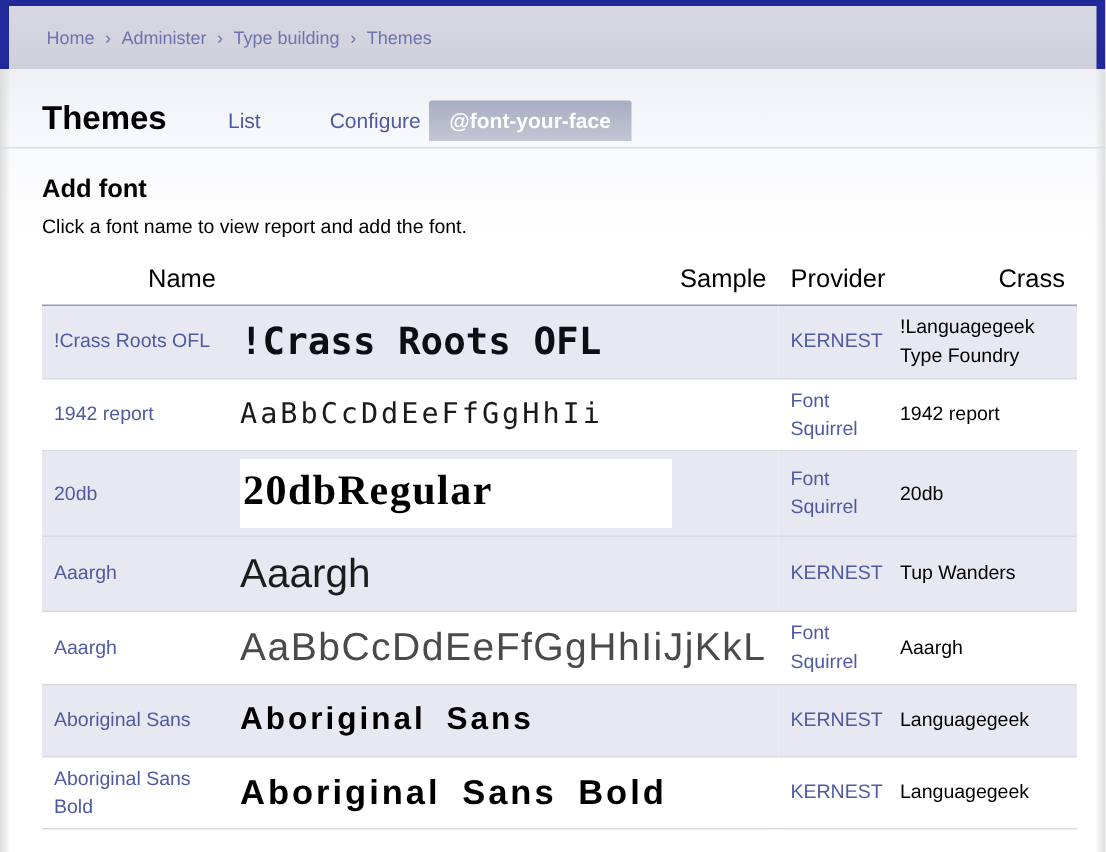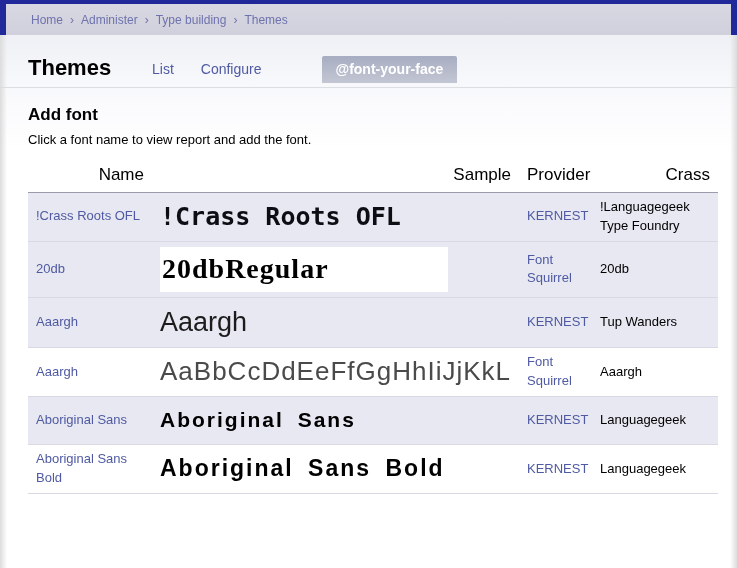--- a/index.html
+++ b/index.html
@@ -5,21 +5,21 @@
   html,body { margin:0; padding:0; }
   body {
     width:737px; height:568px; overflow:hidden;
     background:#ffffff;
     font-family:"Liberation Sans", sans-serif;
     color:#000;
   }
   
   .top-frame { background:#20289a; padding:4px 6px 0 6px; }
   .breadcrumb-bar {
-    height:31px;
+    height:42px;
     background:linear-gradient(180deg,#d8d8e3 0%,#d0d0dc 100%);
     display:flex; align-items:center;
     padding-left:25px; font-size:12px;text-align:center;
   }
   .breadcrumb-bar a { color:#6e72ad; text-decoration:none; }
   .crumb-sep { color:#6e72ad; margin:0 7px; }
   
   .main {
     position:relative; height:533px; box-sizing:border-box;
     background:linear-gradient(180deg,#eef0f5 0%,#f7f8fb 45px,#ffffff 115px);
@@ -36,29 +36,28 @@
     border-bottom:1px solid #dddde4;
   }
   h1.page-title {
     font-size:22px; font-weight:bold; margin:0 0 6px 0;
     width:124px; flex:none; letter-spacing:0;
   }
   .tab-link {
     color:#4f5aa2; text-decoration:none; font-size:14px;
     margin-bottom:10px; display:inline-block;
   }
-  .tab-link.t1 { margin-right:27px; }
-  .tab-link.t2 { margin-right:32px; }
+  .tab-link.t1 { margin-right:46px; }
+  .tab-link.t2 { margin-right:5px; }
   .tab-active {
     display:inline-block;
     background:linear-gradient(180deg,#a7adc2 0%,#c3c6d3 100%);
     color:#ffffff; font-weight:bold; font-size:14px;
     padding:5px 14px 6px 14px; margin-bottom:4px;
     border-radius:2px 2px 0 0;
-    margin-left:28px;
   }
   
   .add-section { padding:17px 0 0 28px; }
   h2.section-title { font-size:17px; font-weight:bold; margin:0 0 7px 0; }
   .section-desc { font-size:13px; margin:0; }
   
   table.fonts {
     margin:13px 0 0 28px; width:690px;
     border-collapse:collapse; font-size:13px; table-layout:fixed;
   }
@@ -134,20 +133,26 @@
         <th>Crass</th>
       </tr>
     </thead>
     <tbody>
       <tr class="odd">
         <td><a href="#">!Crass Roots OFL</a></td>
         <td><span class="s-crass">!Crass Roots OFL</span></td>
         <td><a href="#">KERNEST</a></td>
         <td class="group">!Languagegeek Type Foundry</td>
       </tr>
+      <tr>
+        <td><a href="#">1942 report</a></td>
+        <td><span class="s-1942">AaBbCcDdEeFfGgHhIi</span></td>
+        <td><a href="#">Font Squirrel</a></td>
+        <td class="group">1942 report</td>
+      </tr>
       <tr class="odd">
         <td><a href="#">20db</a></td>
         <td><span class="s-20db">20dbRegular</span></td>
         <td><a href="#">Font Squirrel</a></td>
         <td class="group">20db</td>
       </tr>
       <tr class="odd">
         <td><a href="#">Aaargh</a></td>
         <td><span class="s-aaargh1">Aaargh</span></td>
         <td><a href="#">KERNEST</a></td>

